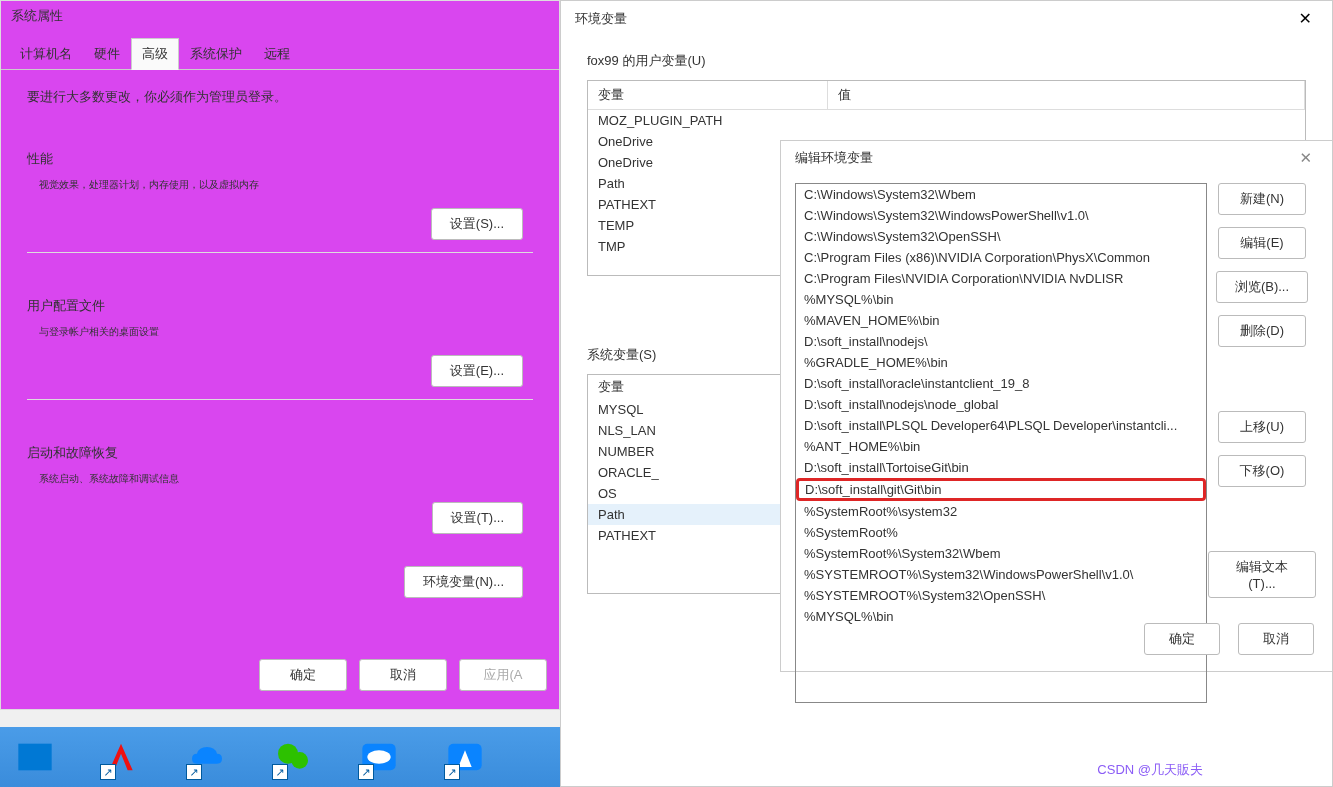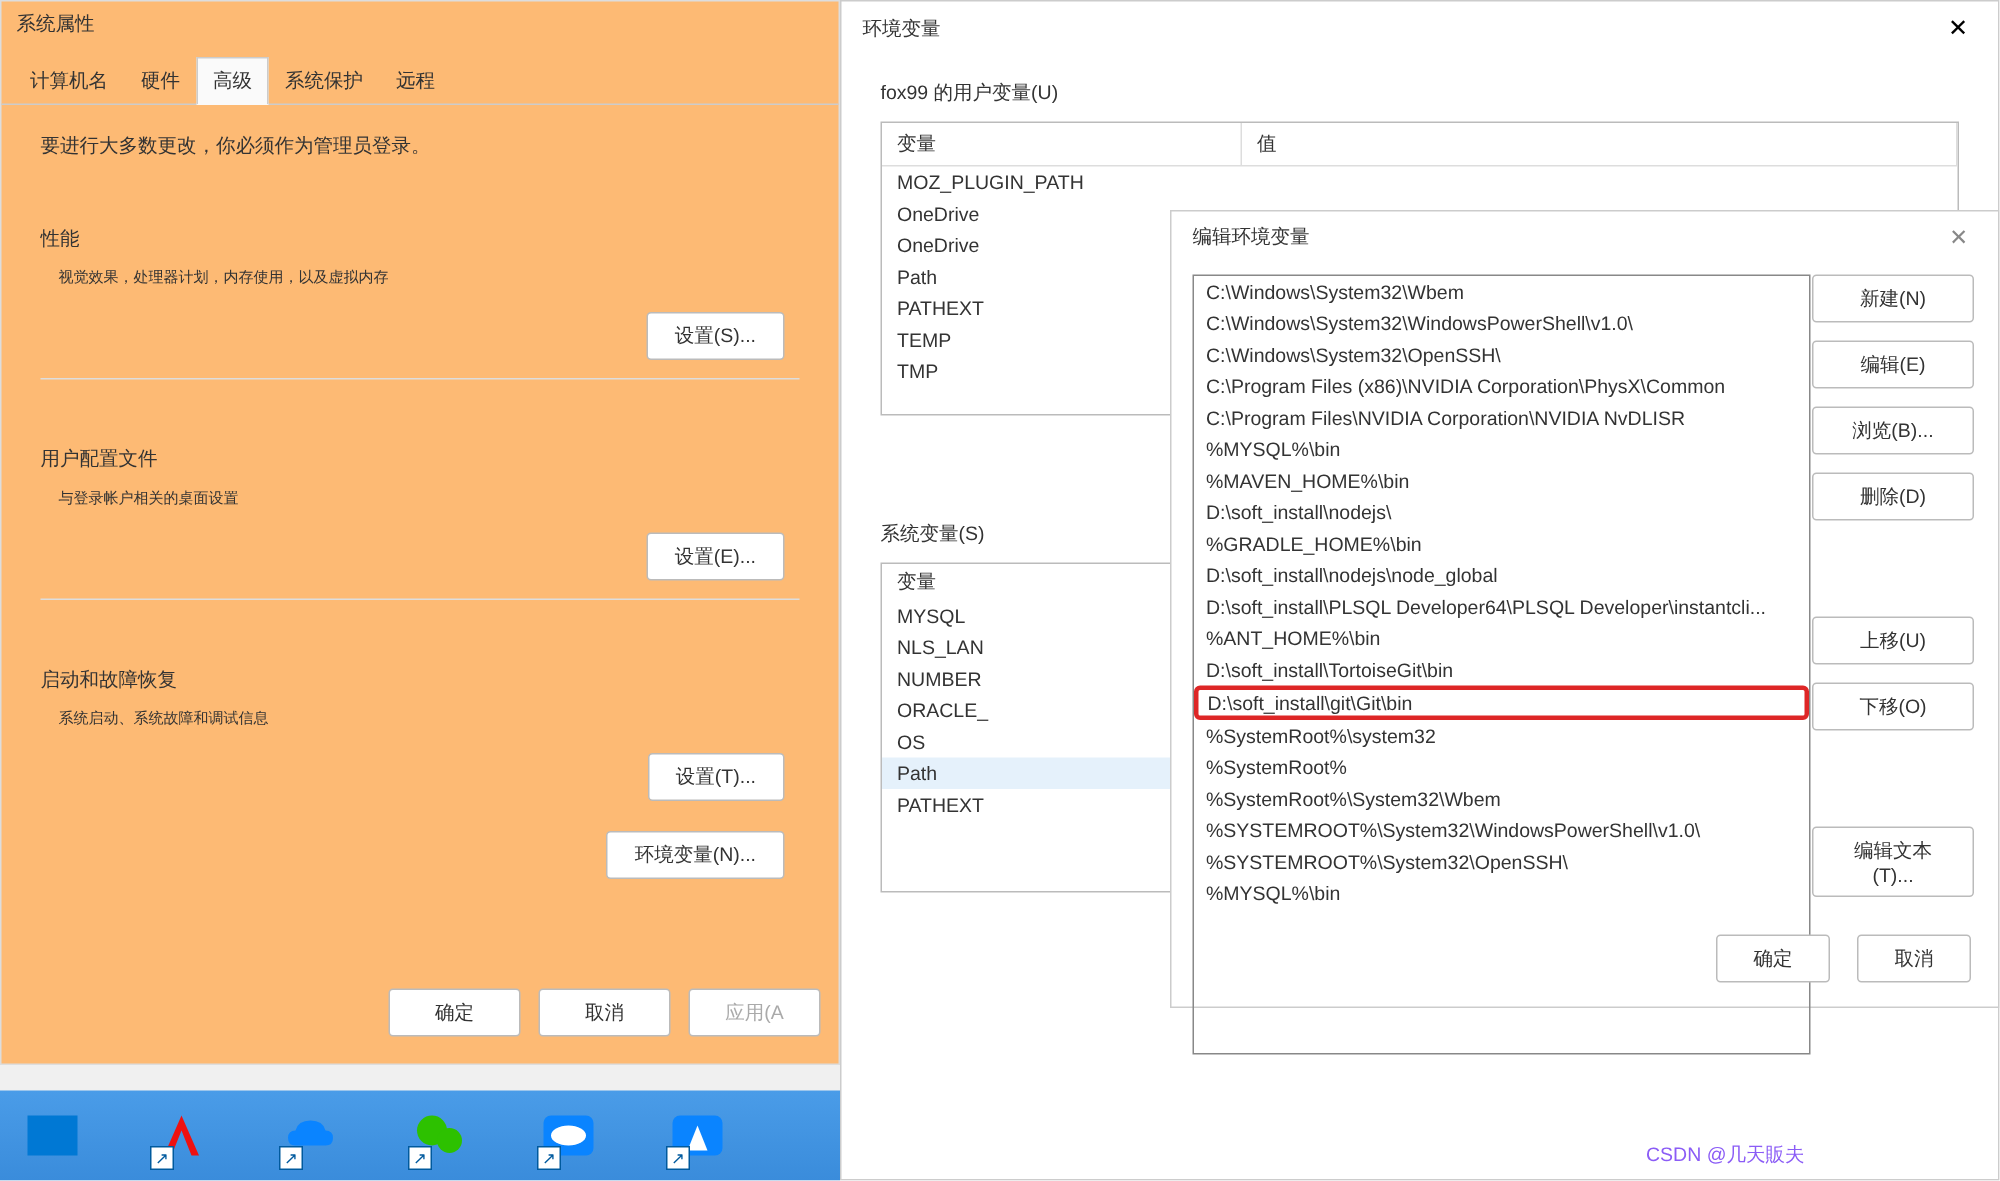--- a/index.html
+++ b/index.html
@@ -1,19 +1,19 @@
 <!DOCTYPE html>
 <html><head>
   <meta charset="utf-8">
   <style>
     * { margin: 0; padding: 0; box-sizing: border-box; font-family: "Microsoft YaHei", "Segoe UI", sans-serif; }
     body { width: 1333px; height: 787px; background: #f0f0f0; position: relative; overflow: hidden; font-size: 13px; color: #333; }
 
     
-    .sys-props { position: absolute; left: 0; top: 0; width: 560px; height: 710px; background: #fdba74; border: 1px solid #ddd; }
+    .sys-props { position: absolute; left: 0; top: 0; width: 560px; height: 710px; background: #d946ef; border: 1px solid #ddd; }
     .sys-props .titlebar { padding: 6px 10px; font-size: 13px; }
     .tabs { display: flex; border-bottom: 1px solid #ccc; padding: 0 8px; margin-top: 6px; }
     .tab { padding: 6px 10px; font-size: 13px; border: 1px solid transparent; position: relative; top: 1px; cursor: pointer; }
     .tab.active { border: 1px solid #ccc; border-bottom: 1px solid #fafafa; background: #fafafa; }
     .sys-body { padding: 18px 26px; }
     .admin-note { margin-bottom: 18px; }
     .section { border: none; margin-bottom: 12px; }
     .section-title { font-size: 13px; margin-bottom: 10px; margin-top: 44px; }
     .section-desc { font-size: 10px; margin-left: 12px; margin-bottom: 16px; }
     .btn-row { text-align: right; padding-right: 10px; margin-bottom: 10px; }
@@ -40,21 +40,21 @@
     .sys-var-label { margin-top: 70px; margin-bottom: 10px; }
 
     
     .edit-dialog { position: absolute; left: 780px; top: 140px; width: 553px; height: 532px; background: #fff; border: 1px solid #ccc; z-index: 10; }
     .edit-dialog .titlebar { display: flex; justify-content: space-between; align-items: center; padding: 6px 12px 2px 14px; }
     .close-x2 { font-size: 15px; color: #888; cursor: pointer; padding: 2px 8px; }
     .edit-body { padding: 12px 16px 0 14px; display: flex; gap: 1px; }
     .path-list { flex: 1; border: 1px solid #888; height: 520px; overflow-y: auto; overflow-x: hidden; }
     .path-item { padding: 3px 8px; font-size: 13px; white-space: nowrap; overflow: hidden; text-overflow: ellipsis; cursor: pointer; }
     .path-item.highlighted { border: 3px solid #de2626; border-radius: 4px; padding: 1px 6px; }
-    .edit-buttons { display: flex; flex-direction: column; gap: 12px; width: 108px; }
+    .edit-buttons { display: flex; flex-direction: column; gap: 12px; width: 108px; align-items: center; }
     .edit-buttons .spacer { height: 40px; }
     .edit-dialog-buttons { position: absolute; bottom: 16px; right: 18px; display: flex; gap: 18px; }
 
     
     .taskbar { position: absolute; bottom: 0; left: 0; width: 560px; height: 60px; background: linear-gradient(to top, #3a8cdb, #4a9ce8); display: flex; align-items: center; padding-left: 6px; gap: 28px; }
     .tb-icon { width: 58px; height: 54px; display: flex; align-items: center; justify-content: center; position: relative; }
     .tb-icon svg { width: 40px; height: 40px; }
     .shortcut-badge { position: absolute; bottom: 4px; left: 8px; width: 16px; height: 16px; background: #fff; border: 1px solid #005a9e; display: flex; align-items: center; justify-content: center; font-size: 11px; color: #005a9e; }
 
     
@@ -88,21 +88,21 @@
       <div class="btn-row"><span class="btn">设置(E)...</span></div>
     </div>
     <div class="hr"></div>
 
     <div class="section">
       <div class="section-title">启动和故障恢复</div>
       <div class="section-desc">系统启动、系统故障和调试信息</div>
       <div class="btn-row"><span class="btn">设置(T)...</span></div>
     </div>
 
-    <div class="btn-row" style="margin-top:20px;"><span class="btn">环境变量(N)...</span></div>
+    <div class="btn-row" style="margin-top:32px;"><span class="btn">环境变量(N)...</span></div>
   </div>
   <div class="dialog-buttons">
     <span class="btn">确定</span>
     <span class="btn">取消</span>
     <span class="btn disabled">应用(A</span>
   </div>
 </div>
 
 <div class="env-dialog">
   <div class="titlebar">
@@ -197,20 +197,21 @@
     <div class="path-list" id="path-list">
         <div class="path-item">C:\Windows\System32\Wbem</div>
         <div class="path-item">C:\Windows\System32\WindowsPowerShell\v1.0\</div>
         <div class="path-item">C:\Windows\System32\OpenSSH\</div>
         <div class="path-item">C:\Program Files (x86)\NVIDIA Corporation\PhysX\Common</div>
         <div class="path-item">C:\Program Files\NVIDIA Corporation\NVIDIA NvDLISR</div>
         <div class="path-item">%MYSQL%\bin</div>
         <div class="path-item">%MAVEN_HOME%\bin</div>
         <div class="path-item">D:\soft_install\nodejs\</div>
         <div class="path-item">%GRADLE_HOME%\bin</div>
+        <div class="path-item">D:\soft_install\oracle\instantclient_19_8</div>
         <div class="path-item">D:\soft_install\nodejs\node_global</div>
         <div class="path-item">D:\soft_install\PLSQL Developer64\PLSQL Developer\instantcli...</div>
         <div class="path-item">%ANT_HOME%\bin</div>
         <div class="path-item">D:\soft_install\TortoiseGit\bin</div>
         <div class="path-item highlighted">D:\soft_install\git\Git\bin</div>
         <div class="path-item">%SystemRoot%\system32</div>
         <div class="path-item">%SystemRoot%</div>
         <div class="path-item">%SystemRoot%\System32\Wbem</div>
         <div class="path-item">%SYSTEMROOT%\System32\WindowsPowerShell\v1.0\</div>
         <div class="path-item">%SYSTEMROOT%\System32\OpenSSH\</div>

